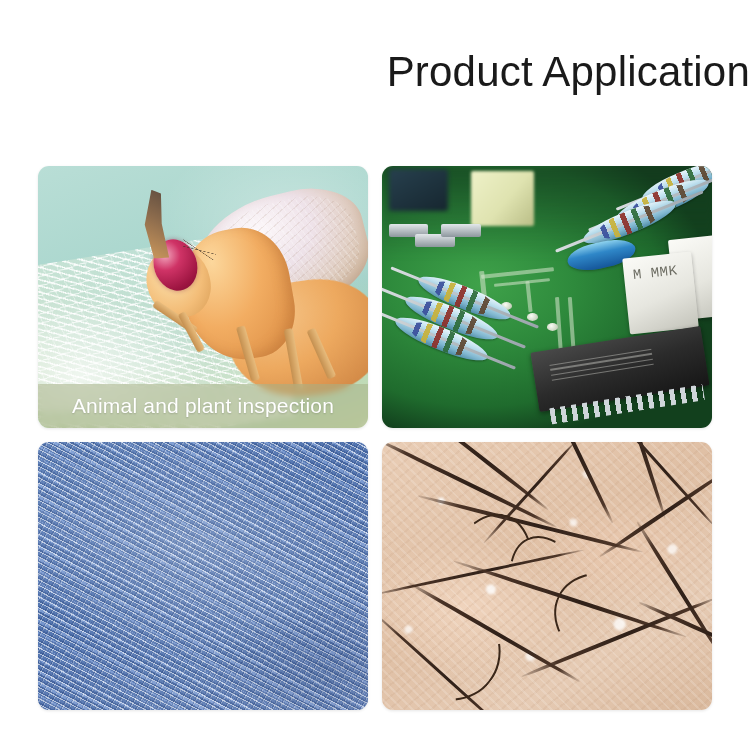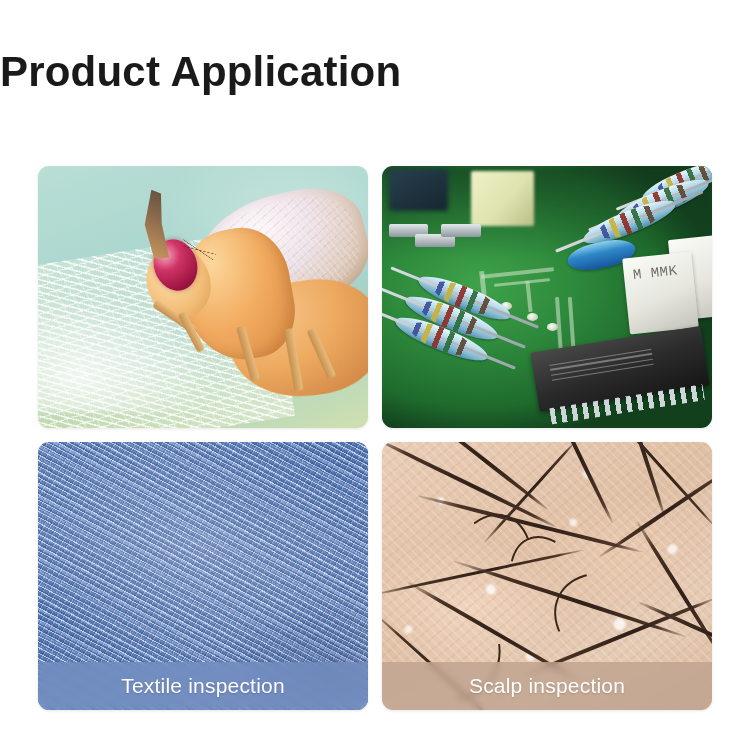--- a/index.html
+++ b/index.html
@@ -20,25 +20,25 @@
     height: 750px;
     background: #ffffff;
   }
 
   
   .page-title {
     position: absolute;
     top: 48px;
     left: 0;
     width: 750px;
-    text-align: left;
+    text-align: right;
     font-size: 42px;
     line-height: 48px;
     color: #1a1a1a;
-    font-weight: 700;
+    font-weight: 400;
     letter-spacing: 0.2px;
   }
 
   
   .panel-grid {
     position: absolute;
     left: 38px;
     top: 166px;
     width: 674px;
     height: 544px;
@@ -464,20 +464,23 @@
         <div class="fly-head"></div>
         <div class="fly-eye"></div>
         <div class="fly-bristle"></div>
         <div class="fly-proboscis"></div>
         <div class="fly-leg leg-a"></div>
         <div class="fly-leg leg-b"></div>
         <div class="fly-leg leg-c"></div>
         <div class="fly-leg leg-d"></div>
         <div class="fly-leg leg-e"></div>
       </div>
+      <div class="panel-caption cap-1">
+        <span class="caption-text">Animal and plant inspection</span>
+      </div>
     </div>
 
     <div class="panel">
       <div class="panel-photo ph-pcb">
         <div class="pcb-blur-top"></div>
         <div class="pcb-darkblock"></div>
         <div class="pcb-block"></div>
 
         <div class="pcb-trace t1"></div>
         <div class="pcb-trace t2"></div>
@@ -509,23 +512,20 @@
         <div class="resistor r3"></div>
         <div class="resistor r2"></div>
         <div class="resistor r1"></div>
       </div>
     </div>
 
     <div class="panel">
       <div class="panel-photo ph-textile">
         <div class="textile-sheen"></div>
       </div>
-      <div class="panel-caption cap-3">
-        <span class="caption-text">Textile inspection</span>
-      </div>
     </div>
 
     <div class="panel">
       <div class="panel-photo ph-scalp">
         <div class="scalp-texture"></div>
         <div class="scalp-flakes"></div>
 
         <div class="hair" style="left:-6%; top:14%; width:62%; height:1.6%; transform:rotate(26deg);"></div>
         <div class="hair" style="left:2%;  top:4%;  width:54%; height:1.4%; transform:rotate(38deg);"></div>
         <div class="hair" style="left:10%; top:30%; width:70%; height:1.5%; transform:rotate(14deg);"></div>
@@ -540,19 +540,16 @@
         <div class="hair" style="left:-10%; top:86%; width:56%; height:1.3%; transform:rotate(42deg);"></div>
         <div class="hair" style="left:66%; top:54%; width:48%; height:1.4%; transform:rotate(58deg);"></div>
         <div class="hair" style="left:24%; top:18%; width:42%; height:1.2%; transform:rotate(-48deg);"></div>
         <div class="hair" style="left:76%; top:70%; width:44%; height:1.4%; transform:rotate(24deg);"></div>
 
         <div class="hair-curve" style="left:18%; top:26%; width:26%; height:52%; transform:rotate(16deg);"></div>
         <div class="hair-curve" style="left:40%; top:34%; width:22%; height:44%; transform:rotate(-24deg);"></div>
         <div class="hair-curve" style="left:4%;  top:56%; width:30%; height:40%; transform:rotate(128deg);"></div>
         <div class="hair-curve" style="left:56%; top:44%; width:28%; height:46%; transform:rotate(-64deg);"></div>
       </div>
-      <div class="panel-caption cap-4">
-        <span class="caption-text">Scalp inspection</span>
-      </div>
     </div>
 
   </div>
 </div>
 
 </body></html>

